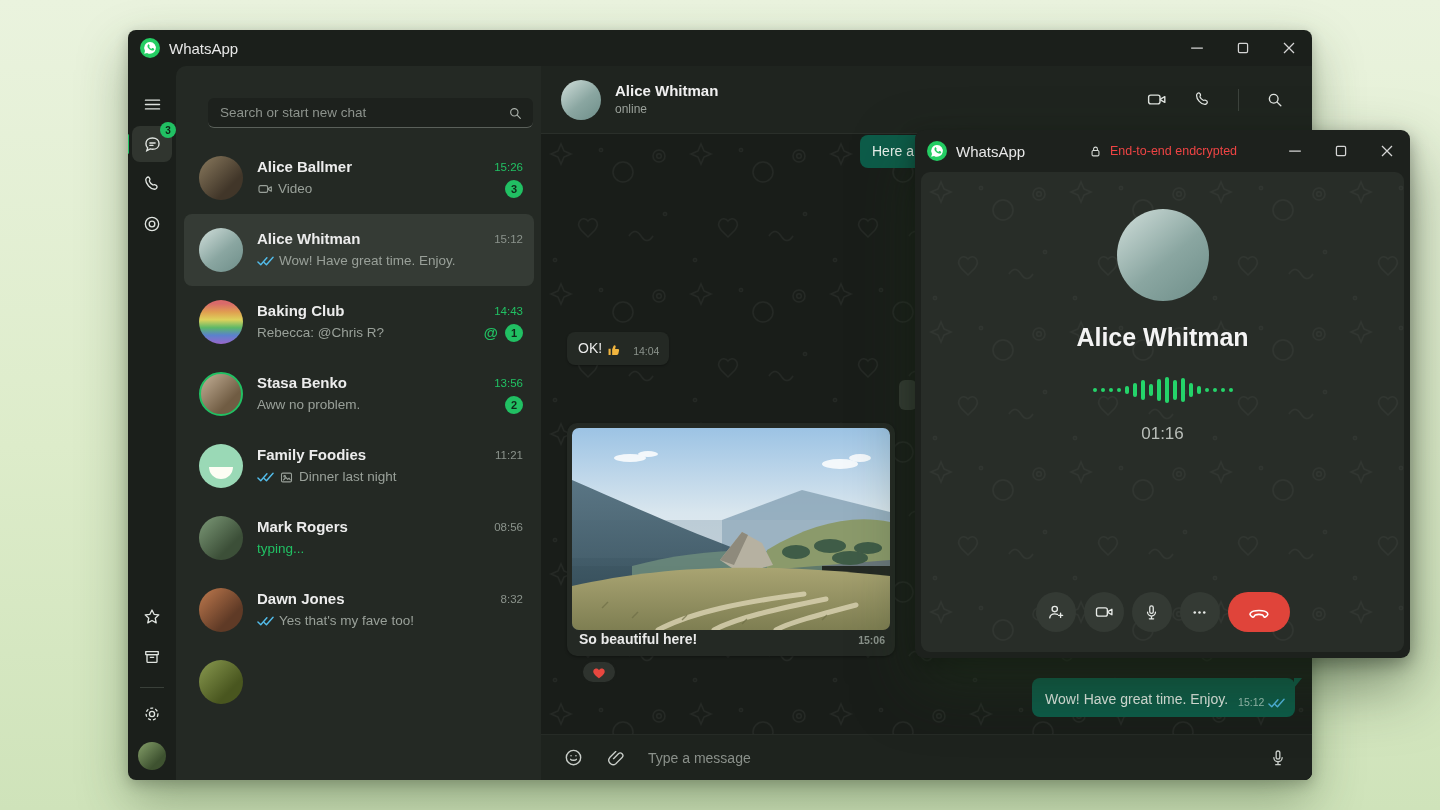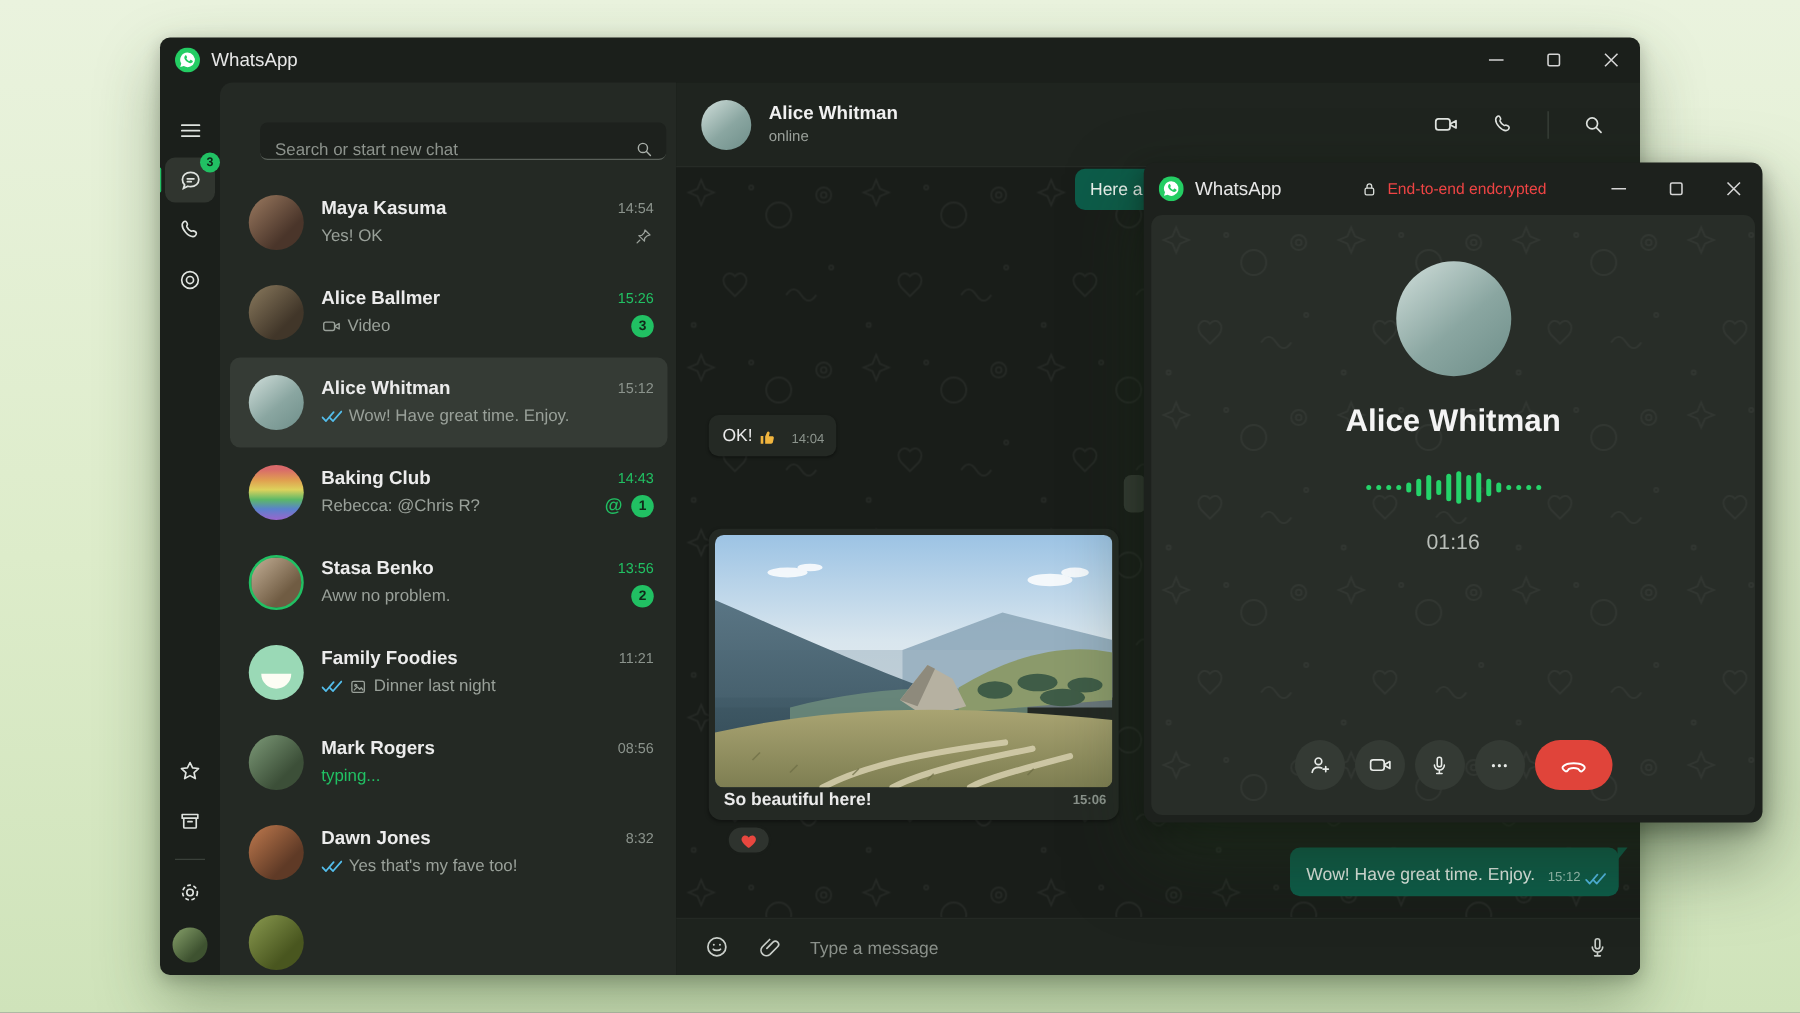--- a/index.html
+++ b/index.html
@@ -46,21 +46,21 @@
   .av-dawn{ background:linear-gradient(135deg,#c07a4e,#5f3a26 70%); }
   .av-ziggy{ background:linear-gradient(135deg,#8a9a50,#49561f 70%); }
   .av-me{ background:linear-gradient(135deg,#86a06a,#3e5230 70%); }
 
   
   .chats-panel{ width:365px; flex:0 0 365px; background:#242924; border-top-left-radius:10px; padding-top:20px; display:flex; flex-direction:column; min-height:0; }
   .panel-head{ height:36px; display:flex; align-items:center; padding:0 26px 0 26px; }
   .panel-title{ font-size:21px; font-weight:bold; color:#f2f2f2; }
   .panel-head .ph-spacer{ flex:1; }
   .panel-icon{ margin-left:22px; color:#e3e6e3; }
-  .search-box{ margin:12px 8px 0 32px; width:325px; height:30px; background:#1d211d; border-radius:6px; border-bottom:1px solid #5a605a; display:flex; align-items:flex-end; padding:0 10px 0 12px; }
+  .search-box{ margin:12px 8px 0 32px; width:325px; height:30px; background:#1d211d; border-radius:6px; border-bottom:1px solid #5a605a; display:flex; align-items:center; padding:0 10px 0 12px; }
   .search-box input{ flex:1; background:transparent; border:none; outline:none; color:#e6e6e6; font-size:13.5px; font-family:inherit; }
   .search-box input::placeholder{ color:#8d938d; }
   .chat-list{ margin-top:14px; flex:1; overflow:hidden; }
   .chat-row{ height:72px; display:flex; align-items:center; padding:0 18px 0 23px; cursor:default; }
   .chat-row.selected{ background:#353b35; border-radius:8px; margin:0 7px 0 8px; padding:0 11px 0 15px; }
   .chat-row .avatar{ width:44px; height:44px; }
   .chat-main{ flex:1; min-width:0; margin-left:14px; }
   .chat-name{ font-size:15px; font-weight:bold; color:#ececec; line-height:20px; }
   .chat-preview{ font-size:13.5px; color:#99a099; line-height:20px; margin-top:2px; display:flex; align-items:center; gap:5px; white-space:nowrap; overflow:hidden; }
   .chat-preview.typing{ color:#21c063; }
@@ -233,40 +233,20 @@
         <span>
             <svg width="16" height="16" viewBox="0 0 24 24" fill="none" stroke="#aab0aa" stroke-width="1.7" stroke-linecap="round">
               <circle cx="11" cy="11" r="5.5"></circle>
               <path d="M15.3 15.3L20 20"></path>
             </svg>
           </span>
       </div>
 
       <div class="chat-list">
 
-        <div class="chat-row">
-          <div class="avatar av-maya"></div>
-          <div class="chat-main">
-            <div class="chat-name">Maya Kasuma</div>
-            <div class="chat-preview">
-                <span>Yes! OK</span>
-              </div>
-          </div>
-          <div class="chat-meta">
-            <span class="chat-time">14:54</span>
-            <span class="meta-row">
-                <span style="color:#9aa09a">
-                  <svg width="16" height="16" viewBox="0 0 24 24" fill="none" stroke="currentColor" stroke-width="1.5" stroke-linejoin="round">
-                    <path d="M13.5 4.5l6 6-3.5 1-2.9 2.9-.3 3.5-6.7-6.7 3.5-.3 2.9-2.9z"></path>
-                    <path d="M7.2 16.8L4 20" stroke-linecap="round"></path>
-                  </svg>
-                </span>
-              </span>
-          </div>
-        </div>
 
         <div class="chat-row">
           <div class="avatar av-jason"></div>
           <div class="chat-main">
             <div class="chat-name">Alice Ballmer</div>
             <div class="chat-preview">
               <span>
                   <svg width="16" height="16" viewBox="0 0 24 24" fill="none" stroke="#99a099" stroke-width="1.7" stroke-linejoin="round">
                     <rect x="3" y="7" width="13" height="10" rx="2.4"></rect>
                     <path d="M16.5 11.5l5-2.8v6.6l-5-2.8z"></path>

